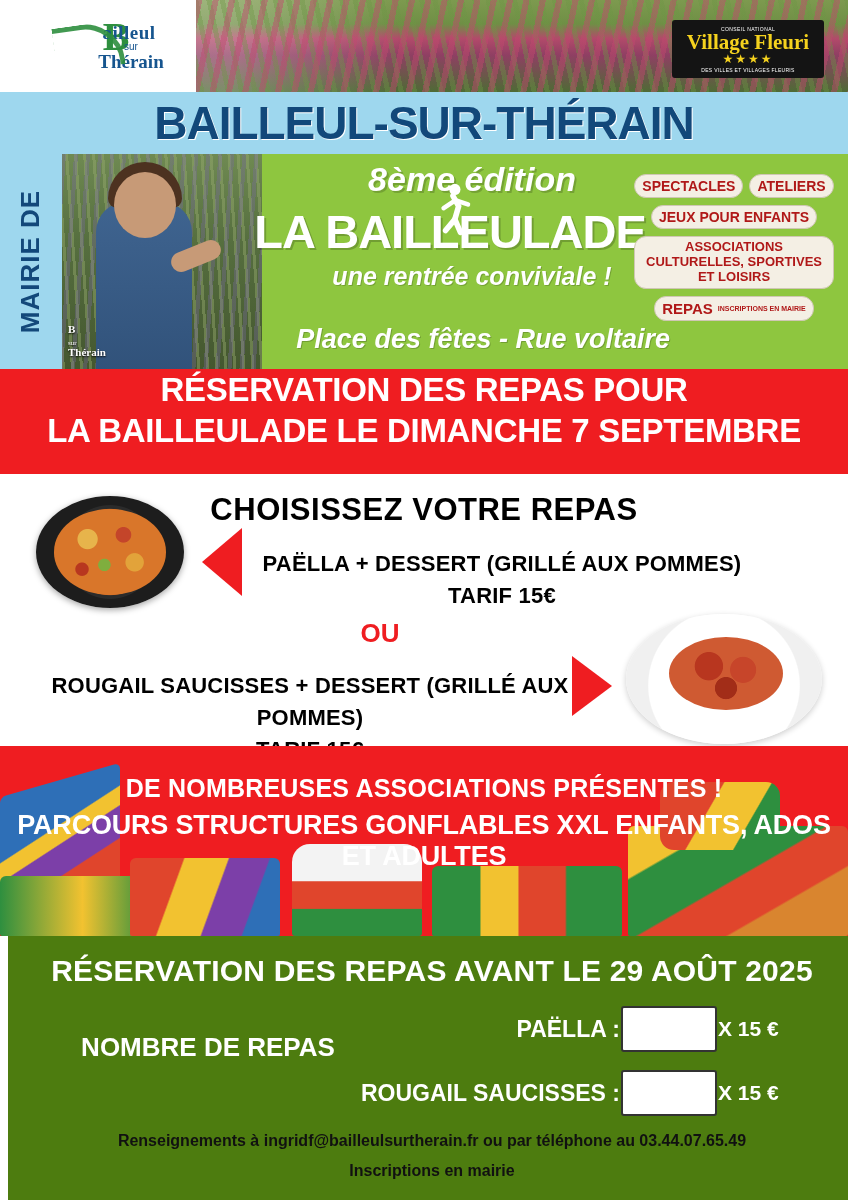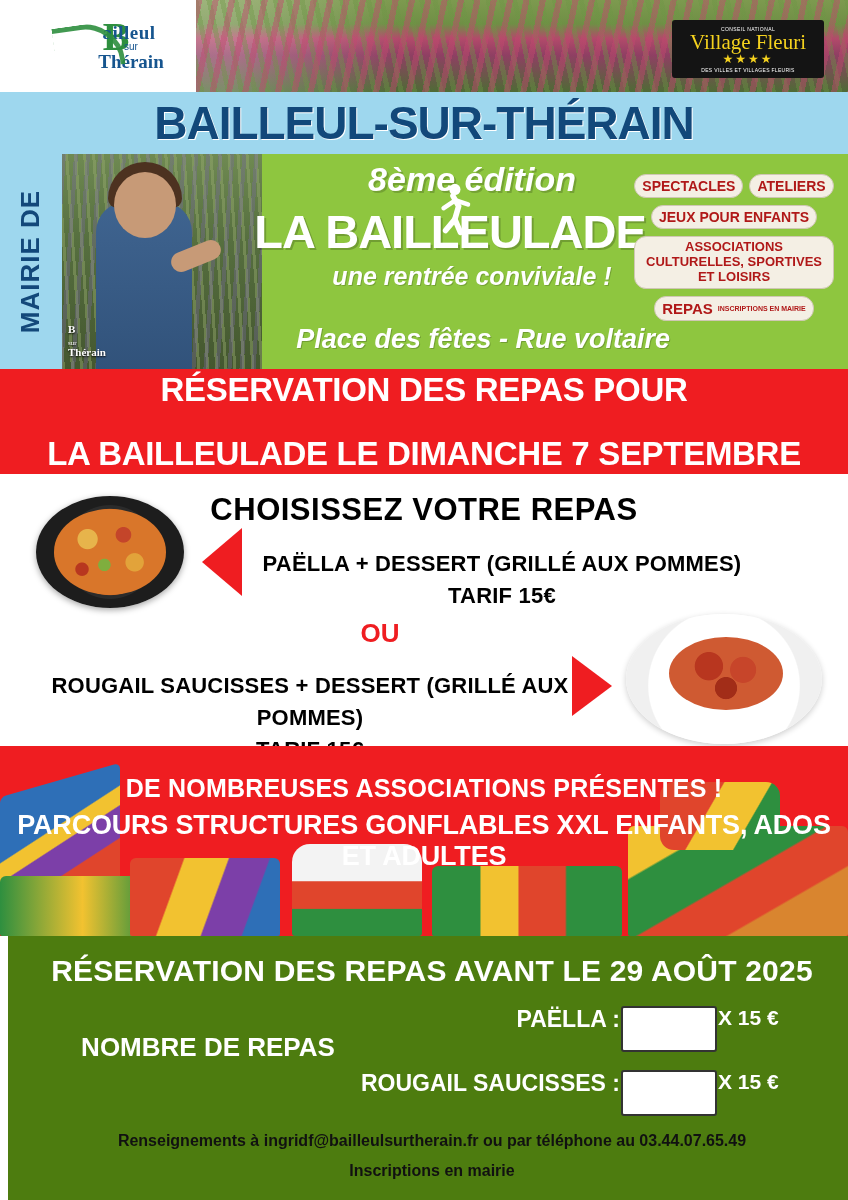--- a/index.html
+++ b/index.html
@@ -51,21 +51,21 @@
     border-top:5px solid #2e8f3f;border-right:5px solid #2e8f3f;
     border-radius:0 40px 0 0;transform:rotate(-8deg);opacity:.9;
   }
 
   .village-fleuri{
     position:absolute;right:24px;top:20px;width:148px;height:54px;background:#141414;
     border:2px solid #141414;border-radius:3px;display:flex;flex-direction:column;
     align-items:center;justify-content:center;
   }
   .vf-top{font-size:5px;color:#ffffff;letter-spacing:.4px;line-height:1.2;text-align:center;}
-  .vf-main{font-family:"Liberation Serif", serif;font-size:21px;color:#f5d21e;font-weight:normal;line-height:1;}
+  .vf-main{font-family:"Liberation Serif", serif;font-size:21px;color:#f5d21e;font-weight:bold;line-height:1;}
   .vf-stars{color:#f5d21e;font-size:12px;letter-spacing:2px;line-height:1;}
   .vf-bot{font-size:5px;color:#ffffff;letter-spacing:.3px;margin-top:2px;}
 
   
   .title-bar{
     position:absolute;left:0;top:92px;width:848px;height:62px;
     background:#9ed7ee;
     display:flex;align-items:center;justify-content:center;
   }
   .title-bar h1{
@@ -153,21 +153,21 @@
     text-align:center;line-height:1.15;
   }
   .tag-row{display:flex;gap:6px;justify-content:center;}
   .tag.small{font-size:13px;}
   .tag.repas{display:flex;align-items:center;gap:5px;font-size:15px;}
   .tag.repas .sub{font-size:7px;line-height:1.05;color:#b01818;font-weight:bold;}
 
   
   .res-band{
     position:absolute;left:0;top:369px;width:848px;height:105px;background:#ef1d21;
-    display:flex;flex-direction:column;align-items:center;justify-content:space-between;
+    display:flex;flex-direction:column;align-items:center;justify-content:flex-start;
   }
   .res-band .l1,.res-band .l2{
     color:#ffffff;font-weight:bold;font-size:33px;letter-spacing:-.3px;line-height:1.25;
     text-align:center;white-space:nowrap;
   }
 
   
   .meals{
     position:absolute;left:0;top:474px;width:848px;height:272px;background:#ffffff;
   }
@@ -262,21 +262,21 @@
     position:absolute;left:0;top:936px;width:848px;height:264px;background:#4d7c0f;margin-left:8px;
   }
   .form-title{
     position:absolute;left:0;top:18px;width:848px;text-align:center;
     color:#ffffff;font-weight:bold;font-size:30px;letter-spacing:.2px;
   }
   .nombre{
     position:absolute;left:70px;top:96px;width:260px;text-align:center;
     color:#ffffff;font-weight:bold;font-size:26px;
   }
-  .row{position:absolute;display:flex;gap:1px;}
+  .row{position:absolute;display:flex;align-items:center;gap:1px;}
   .row .lbl{color:#ffffff;font-weight:bold;font-size:23px;text-align:right;}
   .box{
     width:92px;height:42px;background:#ffffff;border:2px solid #333333;border-radius:3px;
   }
   .row .x{color:#ffffff;font-weight:bold;font-size:21px;}
   .row1{left:372px;top:70px;}
   .row1 .lbl{width:240px;}
   .row2{left:322px;top:134px;}
   .row2 .lbl{width:290px;}
   .contact{

